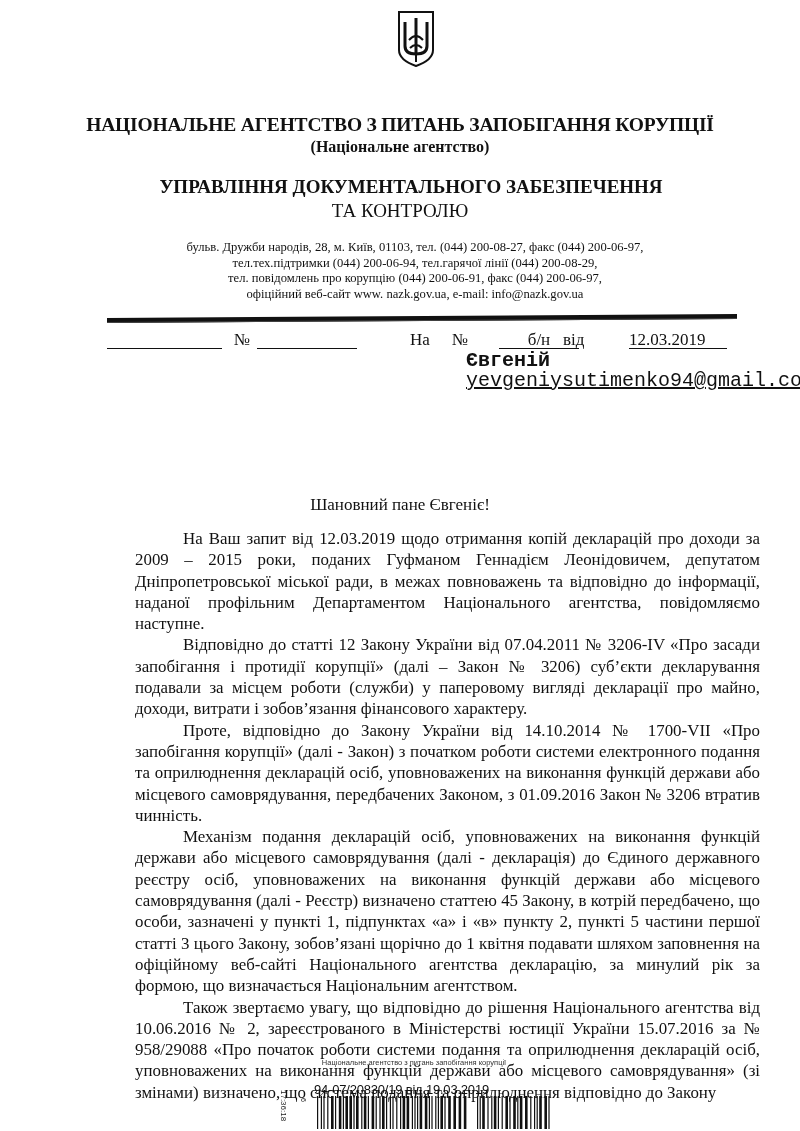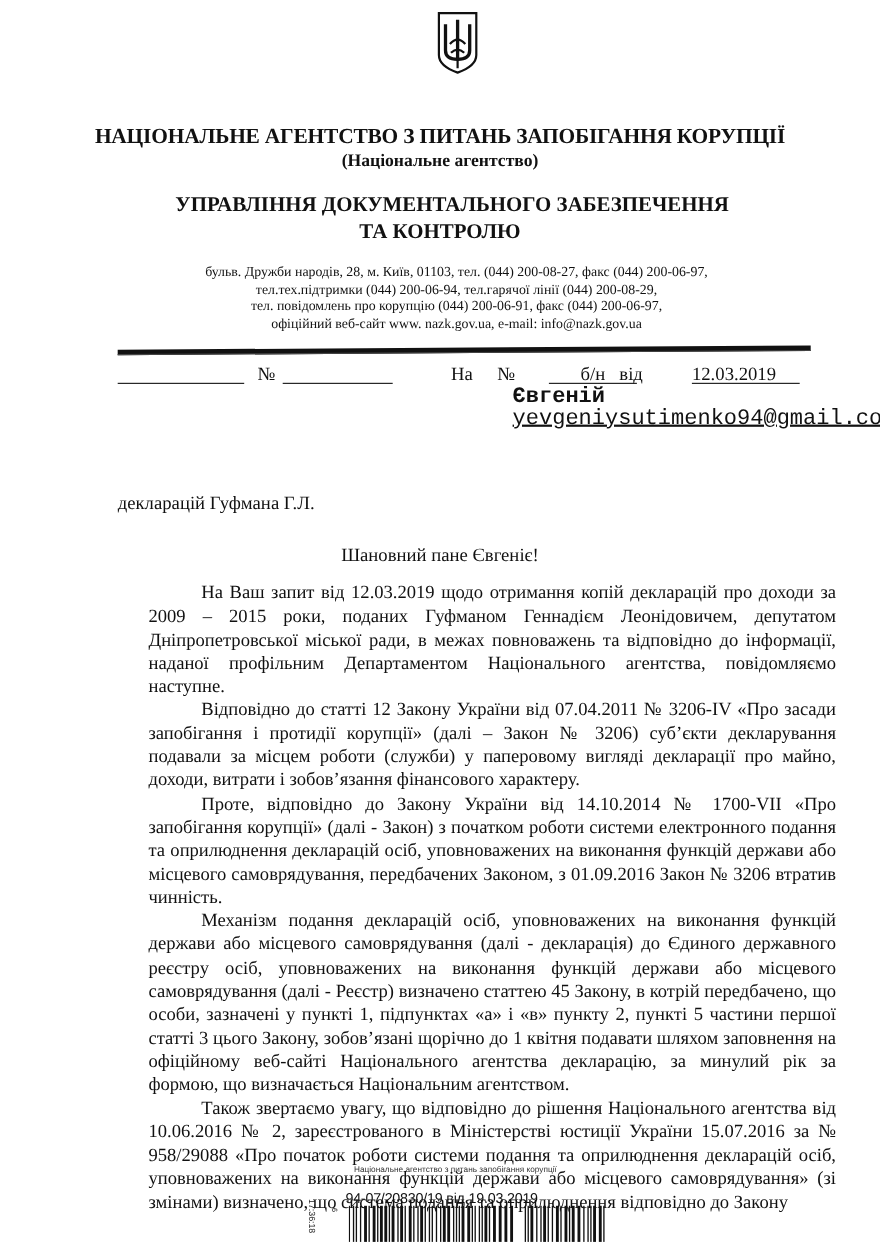--- a/index.html
+++ b/index.html
@@ -3,21 +3,21 @@
 <meta charset="utf-8">
 <style>
   html, body { margin:0; padding:0; background:#ffffff; }
   body { width:800px; height:1131px; position:relative; overflow:hidden; font-family:"Liberation Serif", serif; color:#111; }
   .abs { position:absolute; }
   .center { text-align:center; left:0; width:800px; }
   .emblem { left:397px; top:10px; width:38px; height:58px; }
   .h1 { top:114px; font-weight:bold; font-size:19.5px; letter-spacing:-0.2px; }
   .h1sub { top:138px; font-weight:bold; font-size:16px; }
   .h2 { top:176px; font-weight:bold; font-size:19px; left:40px; width:800px; }
-  .h2b { top:200px; font-weight:bold; font-size:19px; left:40px; width:800px; }
+  .h2b { top:200px; font-weight:normal; font-size:19px; left:40px; width:800px; }
   .addr { top:240px; font-size:12.6px; line-height:15.5px; left:30px; width:800px; }
   .rule { left:107px; width:630px; top:316px; height:4px; background:#111; transform:rotate(-0.35deg); border-bottom:1px solid #444; }
   .refline { top:330px; left:107px; width:640px; height:22px; font-size:17px; }
   .blank { position:absolute; border-bottom:1px solid #111; height:18px; }
   .lbl { position:absolute; top:0; }
   .recip { left:466px; top:351px; font-size:20px; line-height:20px;font-family:Liberation Mono, monospace; }
   .recip .name { font-weight:bold; }
   .recip .email { text-decoration:underline;text-align:right; }
   .subject { left:107px; top:447px; font-size:17px; line-height:21px; }
   .salute { top:495px; left:30px; font-size:17px; }
@@ -66,21 +66,20 @@
   <span class="lbl" style="left:456px;">від</span>
   <span class="blank" style="left:522px; width:98px; top:0;">12.03.2019</span>
 </div>
 
 <div class="abs recip">
   <div class="name">Євгеній</div>
   <div class="email">yevgeniysutimenko94@gmail.com</div>
 </div>
 
 <div class="abs subject">
-  <div>декларацій Гуфмана Г.Л.</div>
 </div>
 
 <div class="abs center salute" style="left:0;">Шановний пане Євгеніє!</div>
 
 <div class="abs body">
   <p>На Ваш запит від 12.03.2019 щодо отримання копій декларацій про доходи за 2009 – 2015 роки, поданих Гуфманом Геннадієм Леонідовичем, депутатом Дніпропетровської міської ради, в межах повноважень та відповідно до інформації, наданої профільним Департаментом Національного агентства, повідомляємо наступне.</p>
   <p>Відповідно до статті 12 Закону України від 07.04.2011 № 3206-IV «Про засади запобігання і протидії корупції» (далі – Закон № 3206) суб’єкти декларування подавали за місцем роботи (служби) у паперовому вигляді декларації про майно, доходи, витрати і зобов’язання фінансового характеру.</p>
   <p>Проте, відповідно до Закону України від 14.10.2014 № 1700-VII «Про запобігання корупції» (далі - Закон) з початком роботи системи електронного подання та оприлюднення декларацій осіб, уповноважених на виконання функцій держави або місцевого самоврядування, передбачених Законом, з 01.09.2016 Закон № 3206 втратив чинність.</p>
   <p>Механізм подання декларацій осіб, уповноважених на виконання функцій держави або місцевого самоврядування (далі - декларація) до Єдиного державного реєстру осіб, уповноважених на виконання функцій держави або місцевого самоврядування (далі - Реєстр) визначено статтею 45 Закону, в котрій передбачено, що особи, зазначені у пункті 1, підпунктах «а» і «в» пункту 2, пункті 5 частини першої статті 3 цього Закону, зобов’язані щорічно до 1 квітня подавати шляхом заповнення на офіційному веб-сайті Національного агентства декларацію, за минулий рік за формою, що визначається Національним агентством.</p>
   <p>Також звертаємо увагу, що відповідно до рішення Національного агентства від 10.06.2016 № 2, зареєстрованого в Міністерстві юстиції України 15.07.2016 за № 958/29088 «Про початок роботи системи подання та оприлюднення декларацій осіб, уповноважених на виконання функцій держави або місцевого самоврядування» (зі змінами) визначено, що система подання та оприлюднення відповідно до Закону</p>

